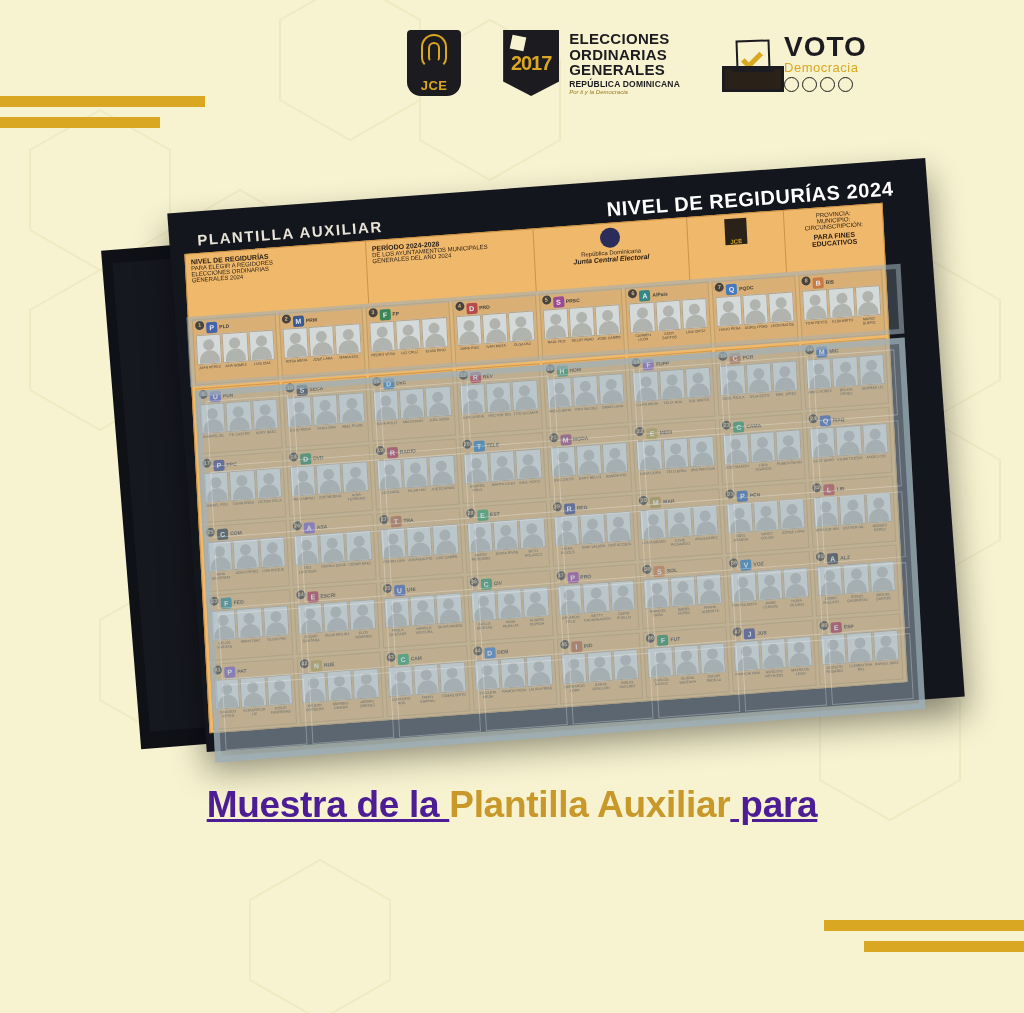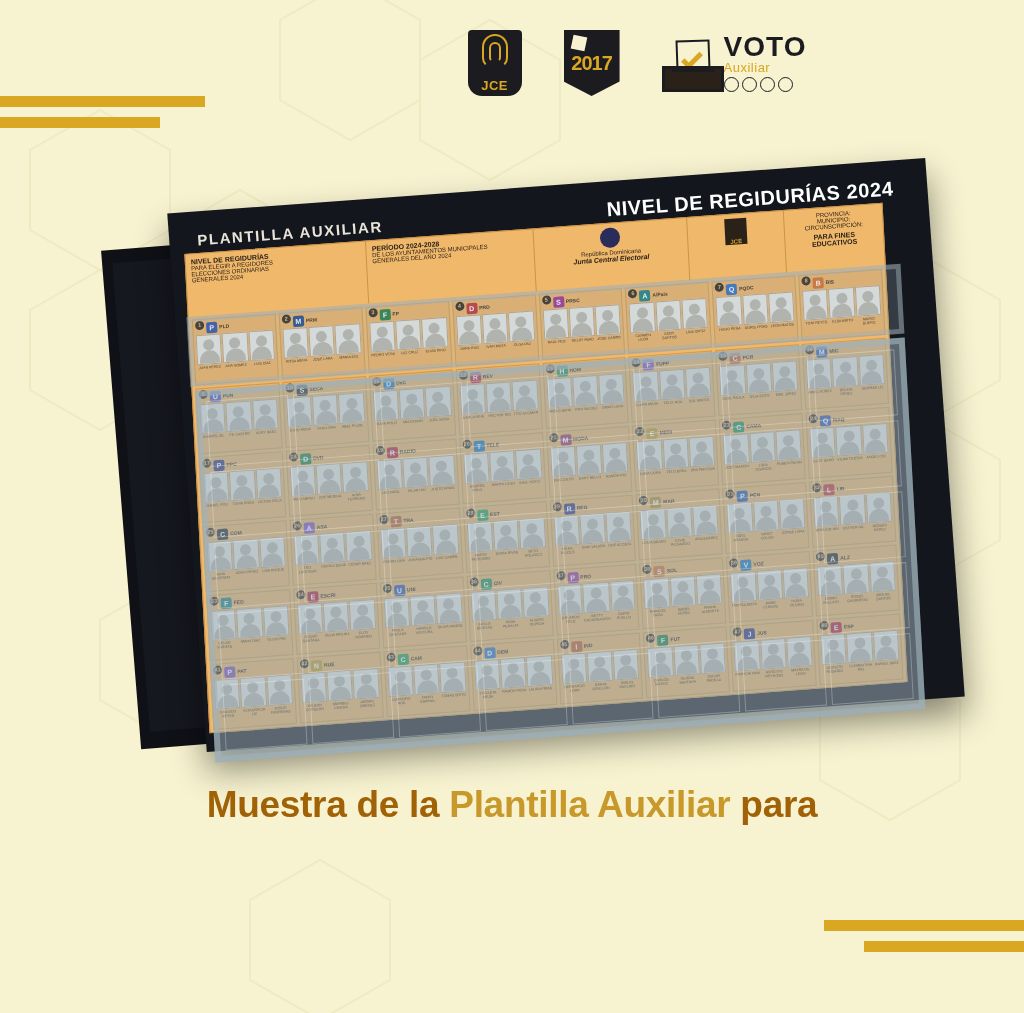--- a/index.html
+++ b/index.html
@@ -241,21 +241,21 @@
   }
 
   
   .caption {
     position:absolute; left:0; right:0; top:782px;
     text-align:center;
     line-height:1.22;
     padding:0 90px;
   }
   .caption .line { font-size:37px; font-weight:bold; letter-spacing:-.3px; }
-  .caption .dark { color:#a16207; }
+  .caption .dark { color:#4c1d95;text-decoration:underline; }
   .caption .gold { color:#c8992a; }
 </style>
 </head>
 <body>
 
 <svg class="bg-hex" viewBox="0 0 1024 1013" preserveAspectRatio="none">
   <g fill="none" stroke="#e4dcae" stroke-width="2">
     <path d="M30 150 l70 -40 l70 40 l0 80 l-70 40 l-70 -40 z"></path>
     <path d="M170 230 l70 -40 l70 40 l0 80 l-70 40 l-70 -40 z"></path>
     <path d="M30 310 l70 -40 l70 40 l0 80 l-70 40 l-70 -40 z"></path>
@@ -280,32 +280,39 @@
 
   <div class="jce-lock">
     <div class="fp"></div>
     <div class="jce-text">JCE</div>
   </div>
 
   <div class="elecciones-block">
     <div class="badge-2024">
       <span>2017</span>
     </div>
+    <div class="elecciones-text">
+      <div class="l1">ELECCIONES</div>
+      <div class="l2">ORDINARIAS</div>
+      <div class="l3">GENERALES</div>
+      <div class="l4">REPÚBLICA DOMINICANA</div>
+      <div class="l5">Por ti y la Democracia</div>
+    </div>
   </div>
 
   <div class="voto-block">
     <div class="ballot-box">
       <div class="paper"></div>
       <div class="check"></div>
       <div class="box"></div>
       <div class="slot"></div>
     </div>
     <div class="voto-text">
       <div class="v1">VOTO</div>
-      <div class="v2">Auxiliar</div>
+      <div class="v2">Democracia</div>
       <div class="access-icons">
         <i></i>
         <i></i>
         <i></i>
         <i></i>
       </div>
     </div>
   </div>
 </div>
 

